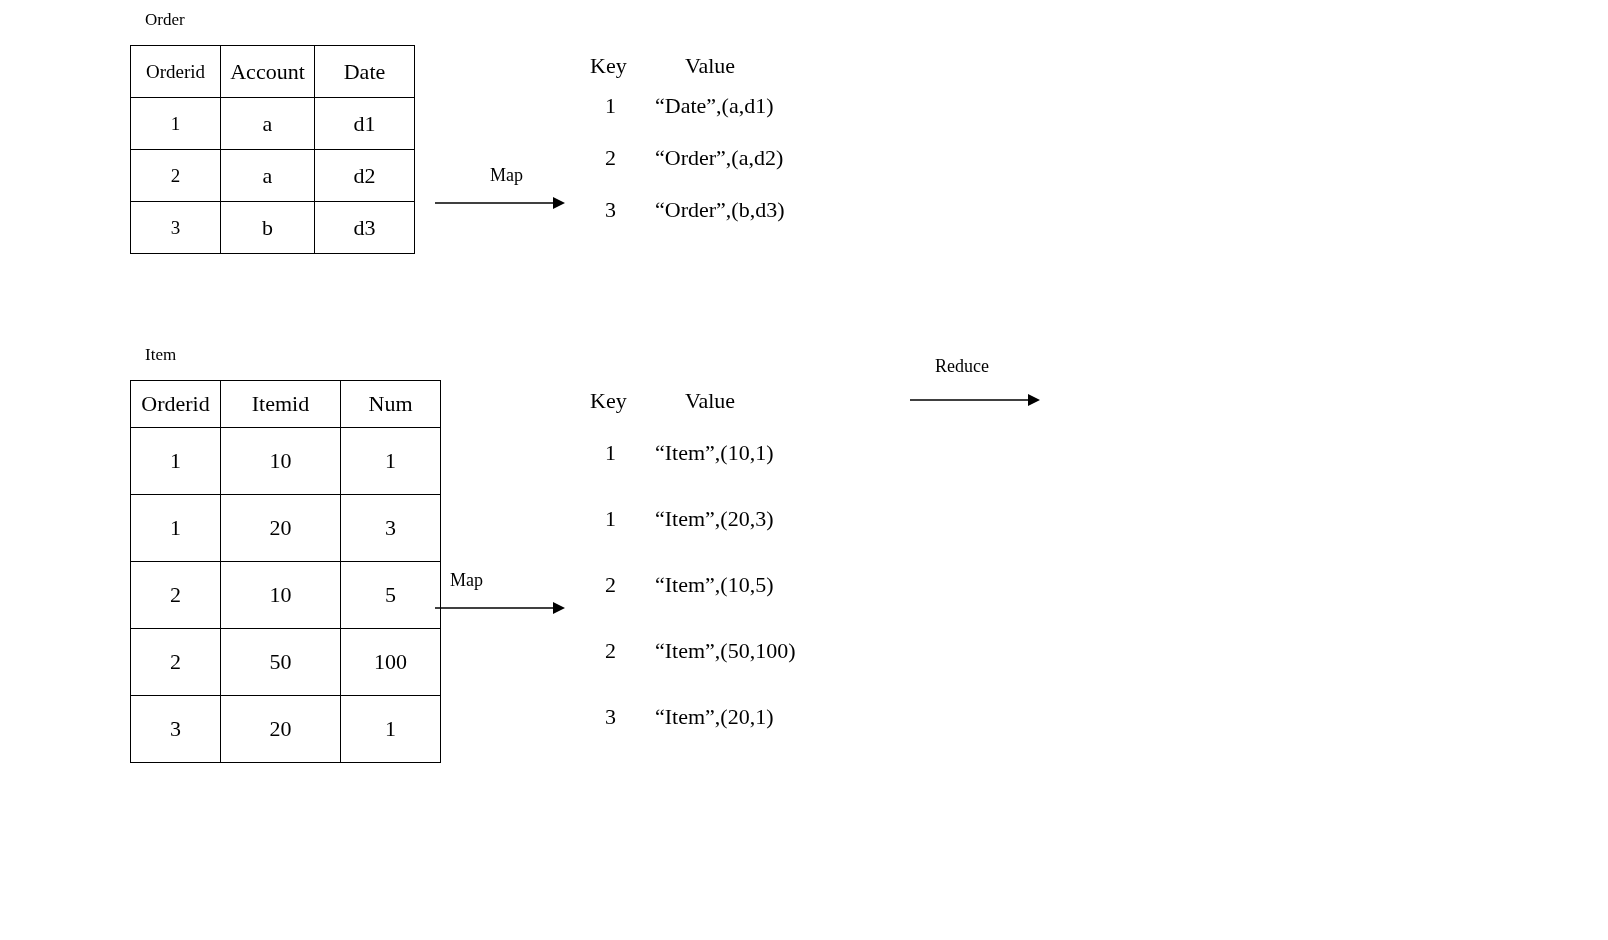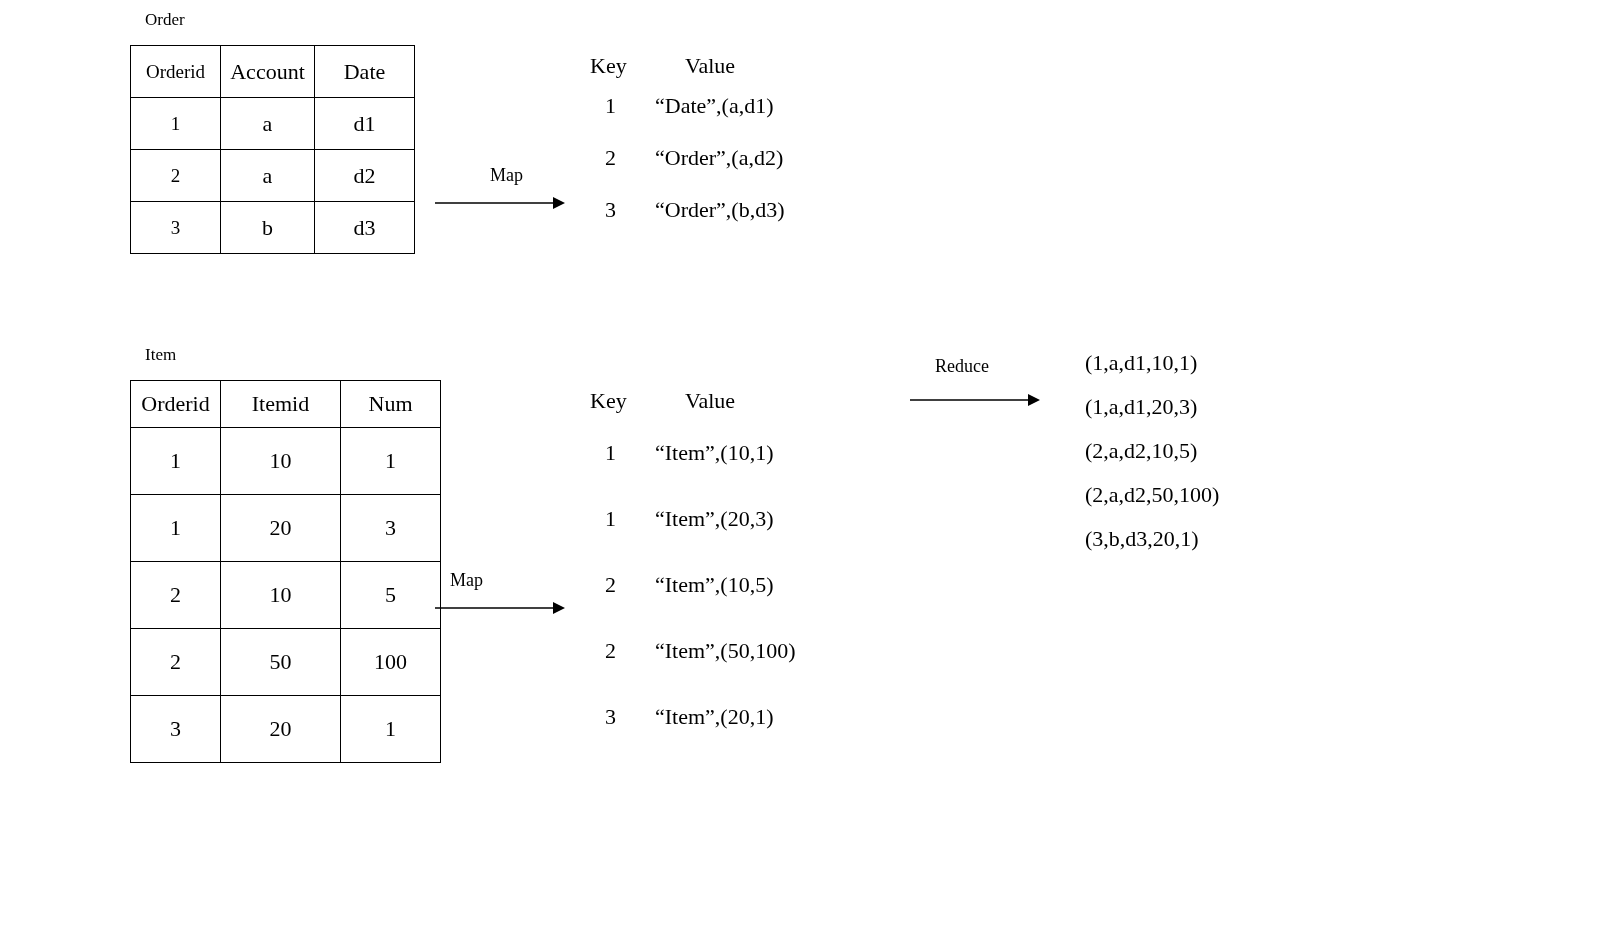--- a/index.html
+++ b/index.html
@@ -189,21 +189,14 @@
       <div class="vcol">“Item”,(20,1)</div>
     </div>
   </div>
 
   <div class="abs arrow-label" style="left:835px; top:310px;margin-top:6px;">Reduce</div>
   <svg class="abs arrow" style="left:810px; top:352px;" width="130" height="20">
     <line x1="0" y1="8" x2="118" y2="8"></line>
     <polygon points="118,2 118,14 130,8"></polygon>
   </svg>
 
-  <div class="abs results" style="left:985px; top:312px;">
-    <div>(1,a,d1,10,1)</div>
-    <div>(1,a,d1,20,3)</div>
-    <div>(2,a,d2,10,5)</div>
-    <div>(2,a,d2,50,100)</div>
-    <div>(3,b,d3,20,1)</div>
-  </div>
 
 </div>
 
 </body></html>

